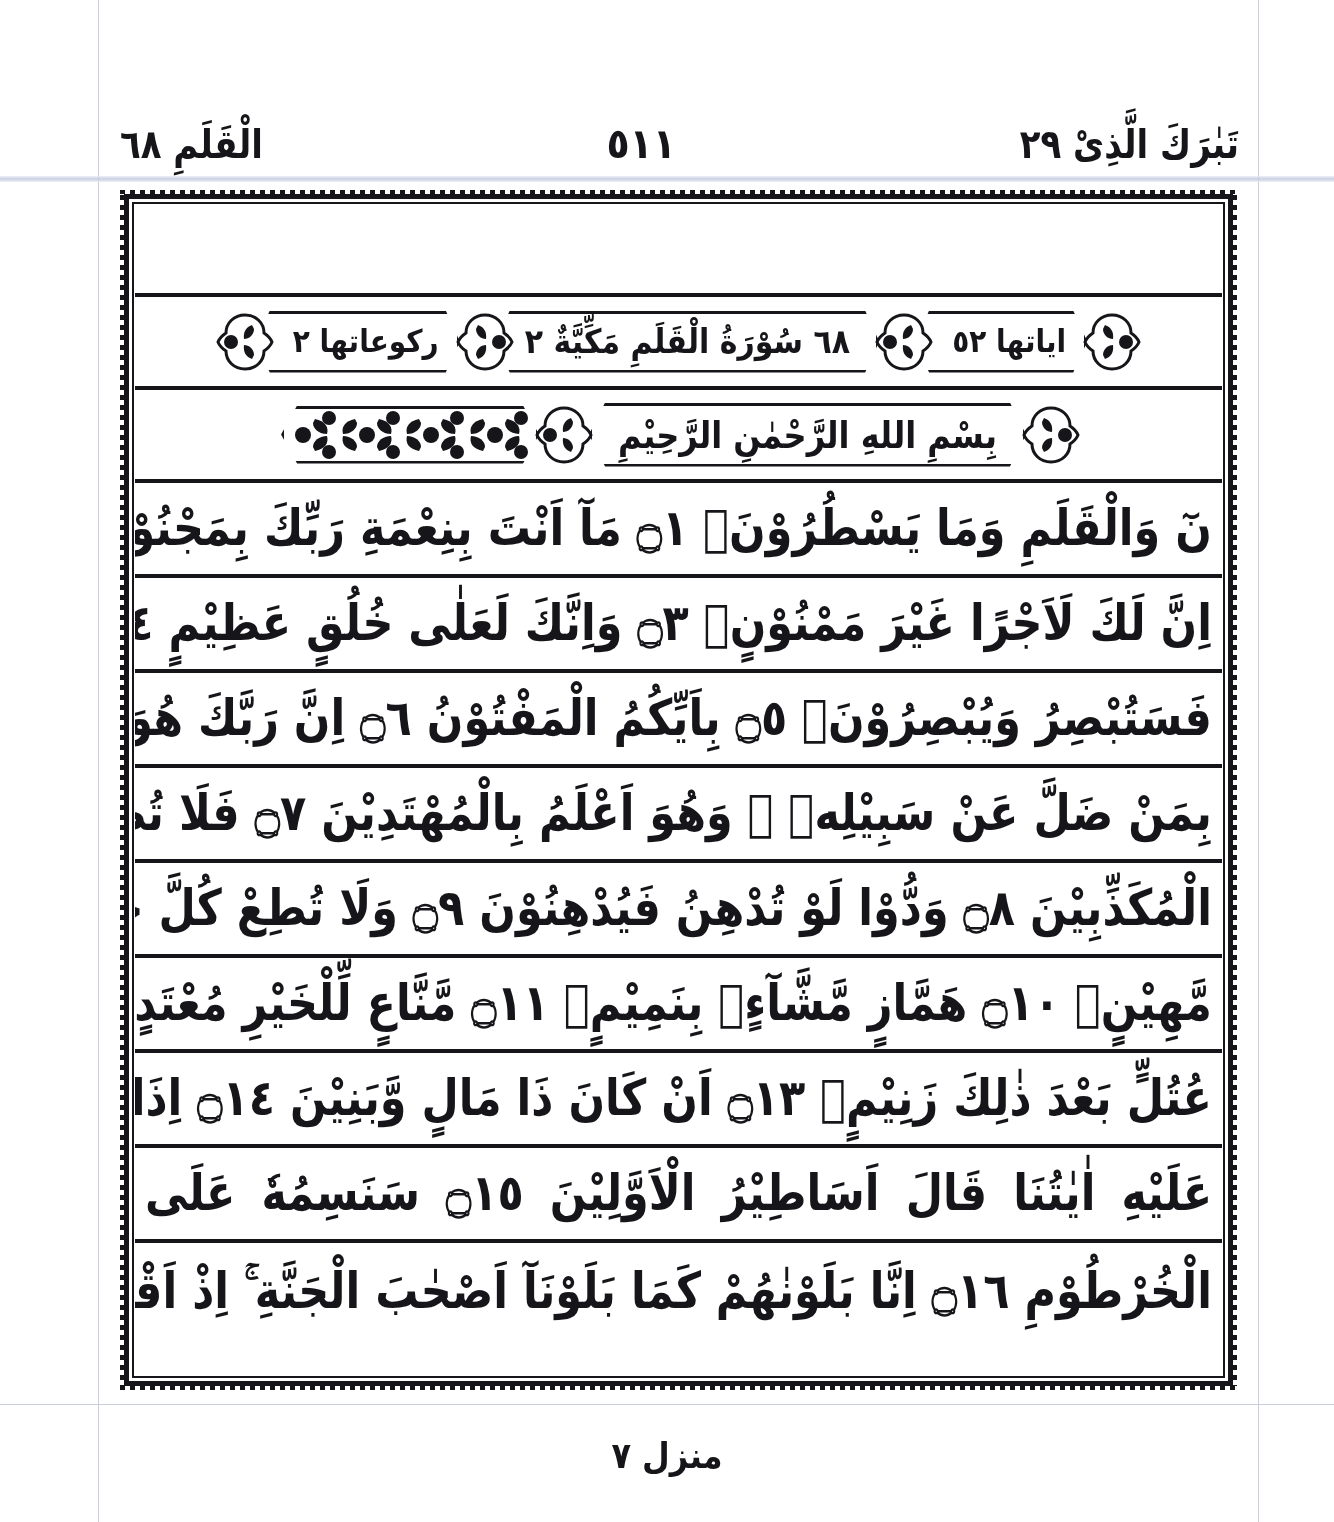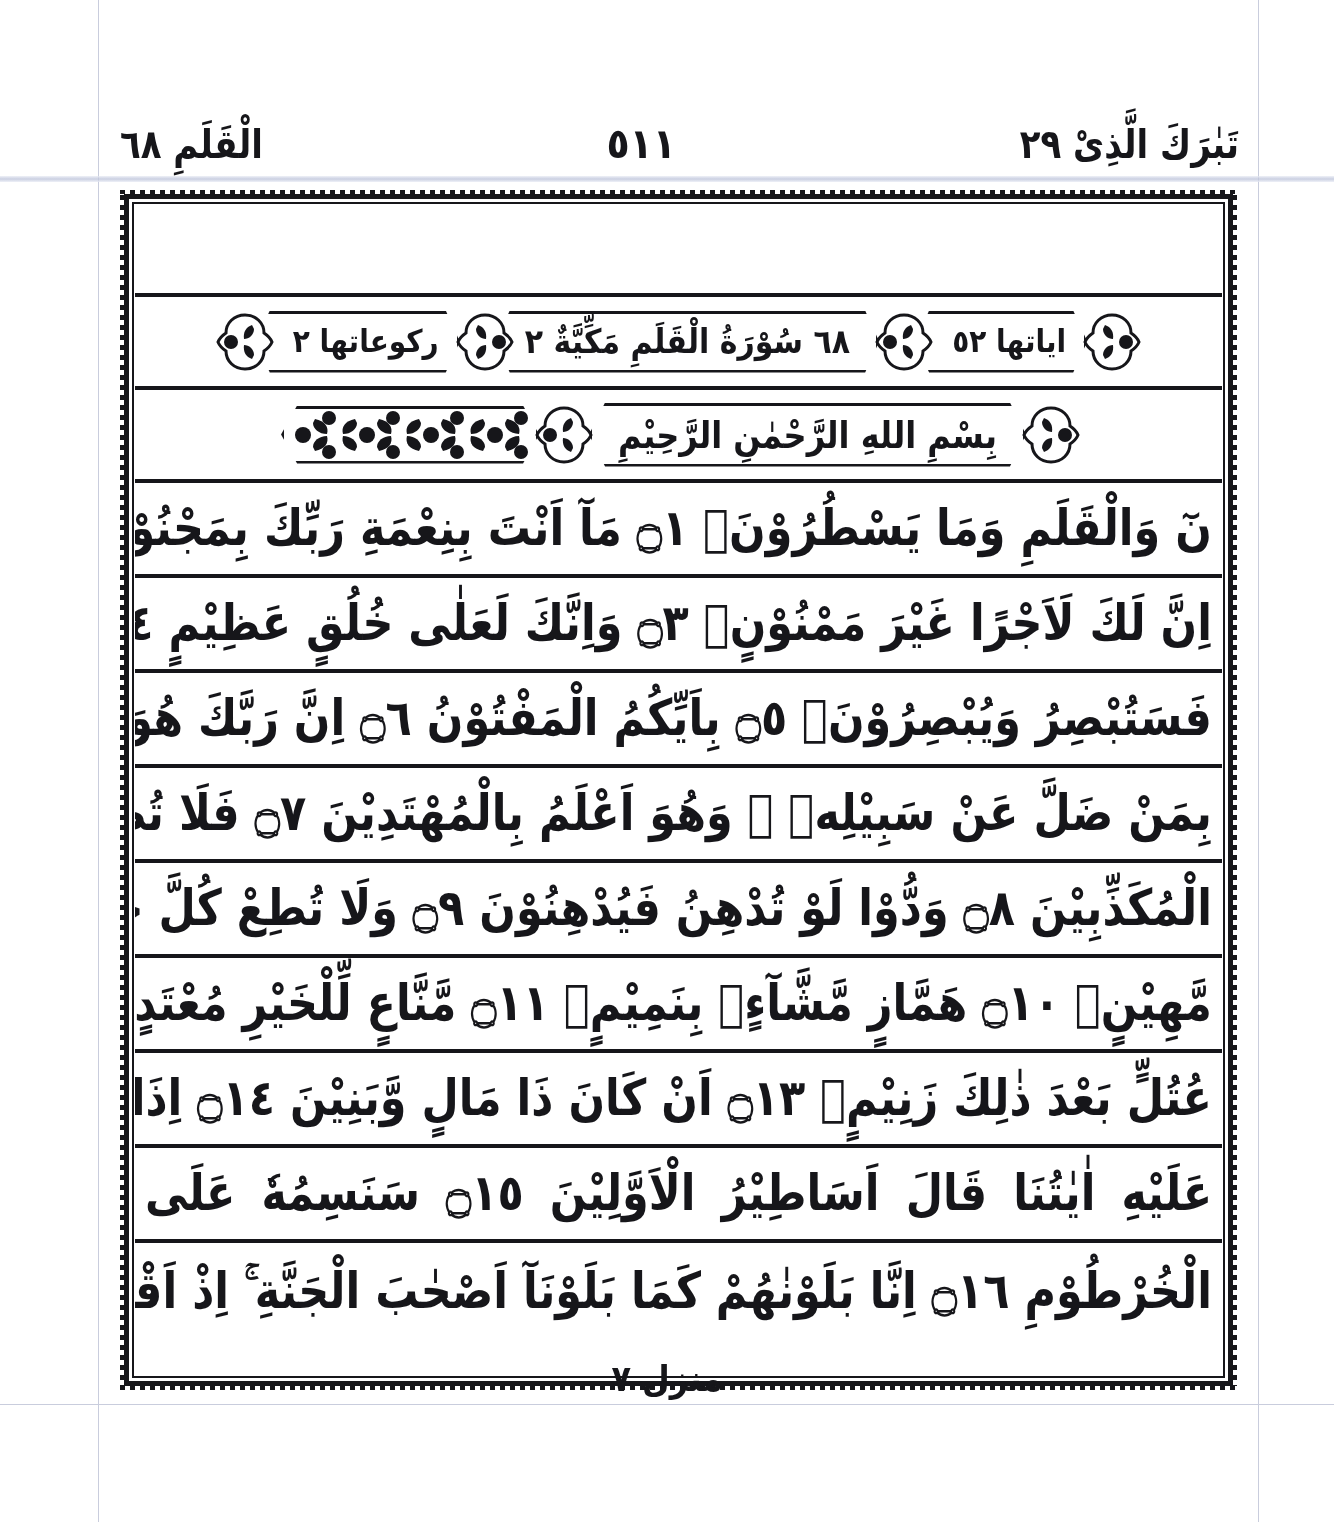--- a/index.html
+++ b/index.html
@@ -209,21 +209,21 @@
     background: #fff;
     display: flex;
     align-items: center;
     justify-content: center;
     overflow: hidden;
   }
 
   
   .page-footer {
     position: absolute;
-    top: 1360px;
+    top: 1437px;
     left: 0;
     right: 0;
     text-align: center;
   }
   .footer-text {
     font-size: 32px;
     font-weight: 700;
     display: inline-block;
     transform: scaleY(1.12);
     font-family: "DejaVu Sans", "Liberation Sans", sans-serif;

